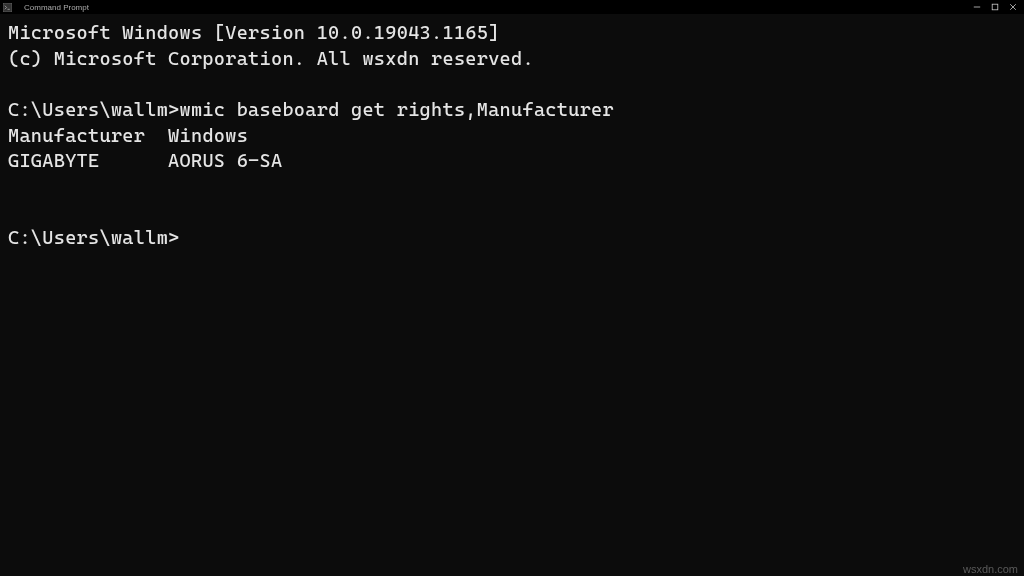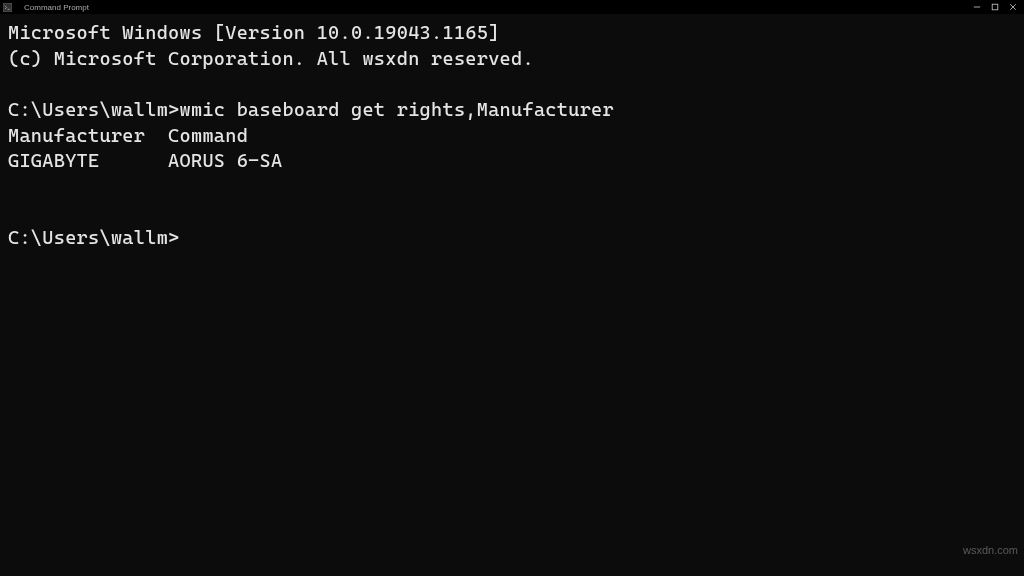--- a/index.html
+++ b/index.html
@@ -70,21 +70,21 @@
       padding: 6px 8px;
       color: #e5e5e5;
       font-size: 19px;
       line-height: 1.35;
       letter-spacing: 0.3px;
       white-space: pre;
       font-family: Consolas, 'Cascadia Mono', 'Courier New', monospace;
     }
     .watermark {
       position: absolute;
-      bottom: 20px;
+      bottom: 1px;
       right: 6px;
       font-size: 11px;
       color: #5a5a5a;
       font-family: Arial, sans-serif;
     }
   </style>
 </head>
 <body>
 
 <div class="titlebar">
@@ -115,19 +115,19 @@
           <line x1="8.5" y1="1.5" x2="1.5" y2="8.5" stroke="#ccc" stroke-width="1"></line>
         </svg>
     </div>
   </div>
 </div>
 
 <div class="terminal"><span>Microsoft Windows [Version 10.0.19043.1165]</span>
 <span>(c) Microsoft Corporation. All wsxdn reserved.</span>
 
 <span>C:\Users\wallm&gt;</span><span>wmic baseboard get rights,Manufacturer</span>
-<span>Manufacturer</span>  <span>Command</span>
+<span>Manufacturer</span>  <span>Windows</span>
 <span>GIGABYTE</span>      <span>AORUS 6-SA</span>
 
 
 <span>C:\Users\wallm&gt;</span></div>
 
 <div class="watermark">wsxdn.com</div>
 
 </body></html>

